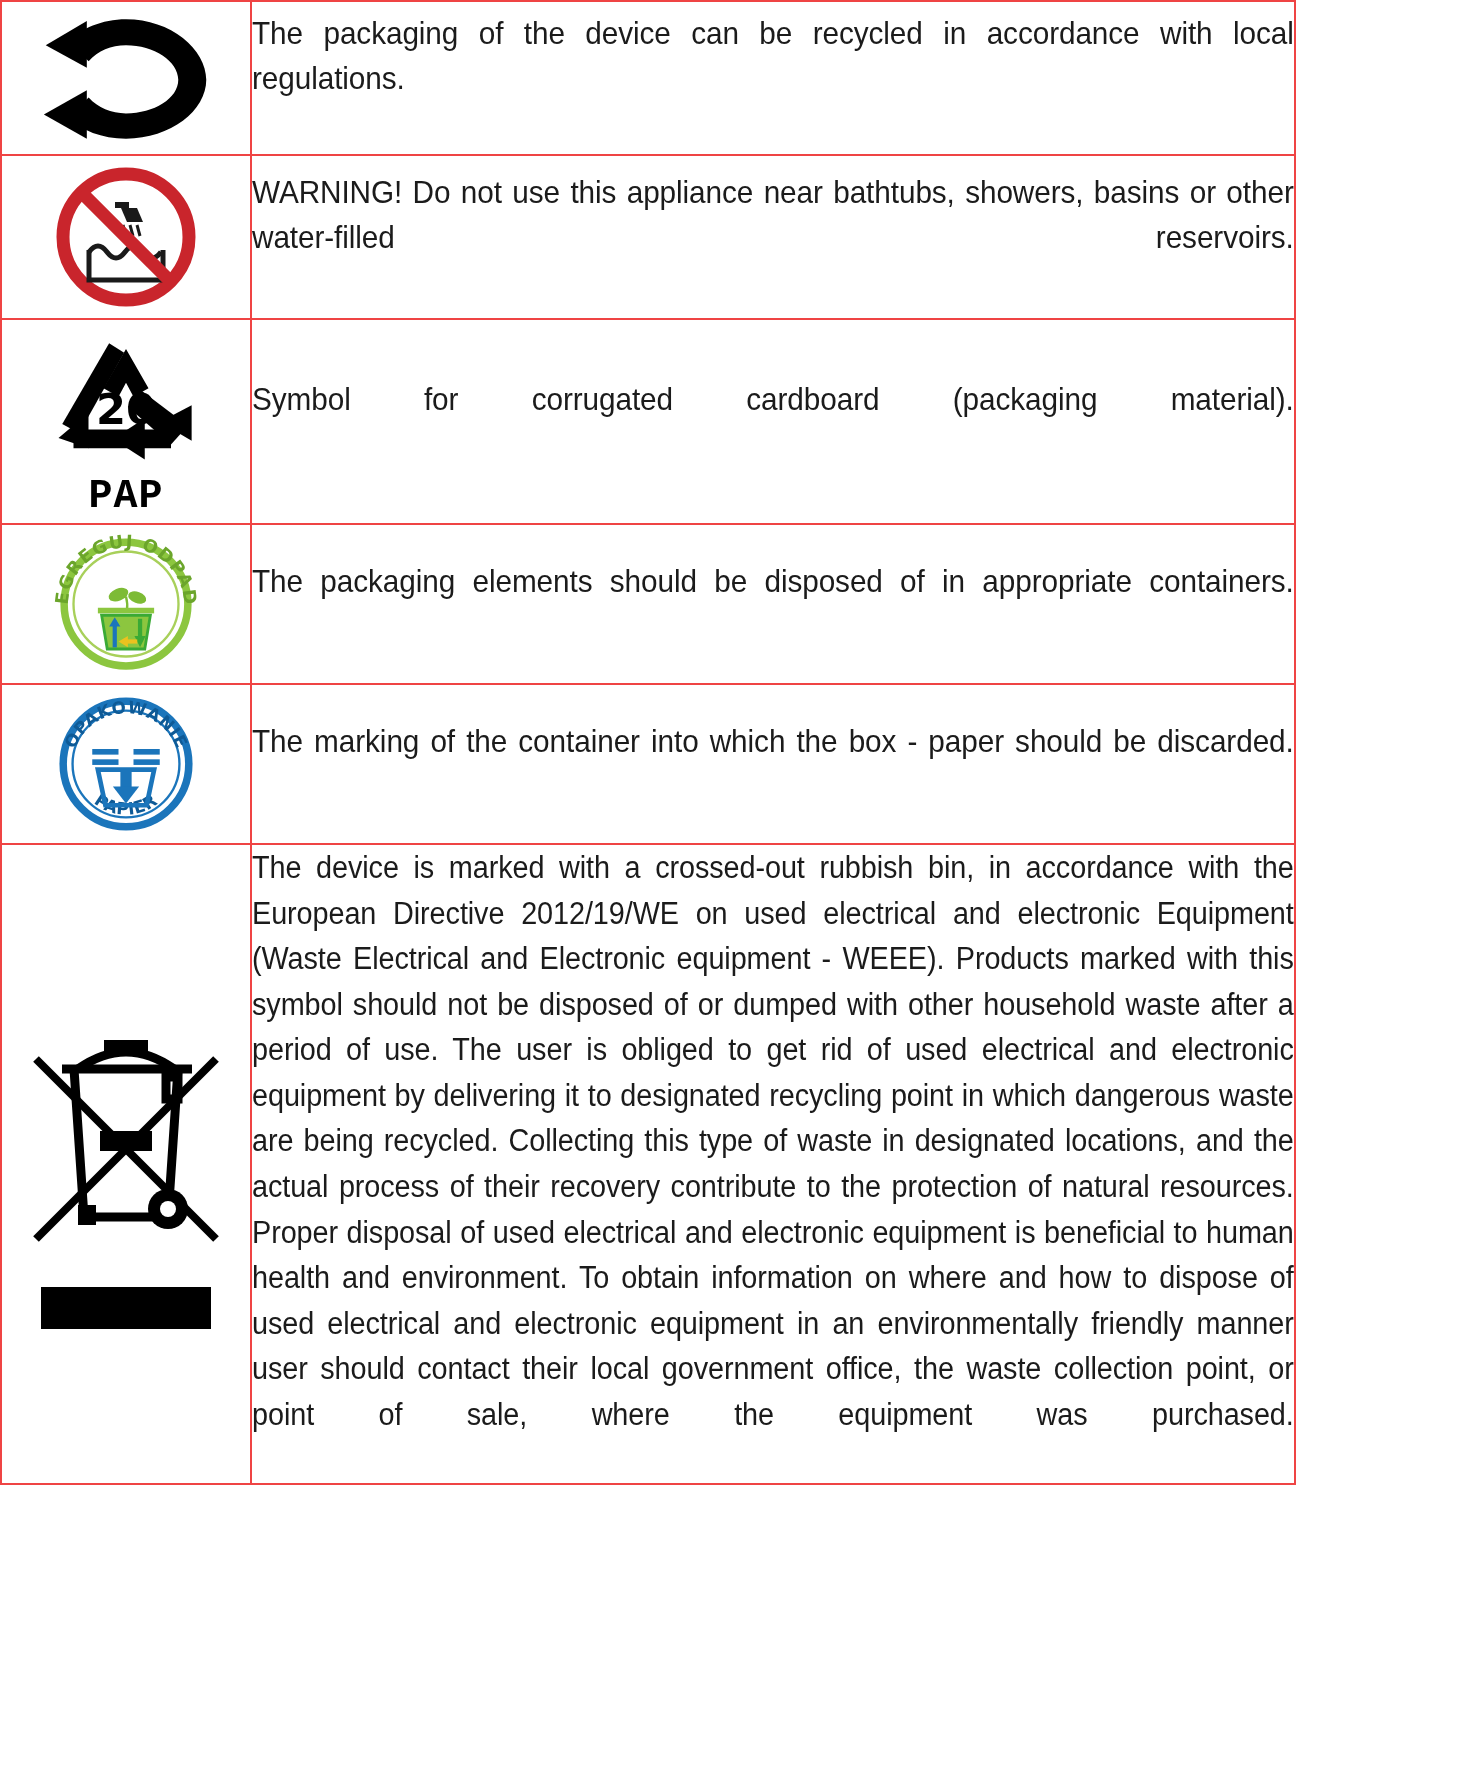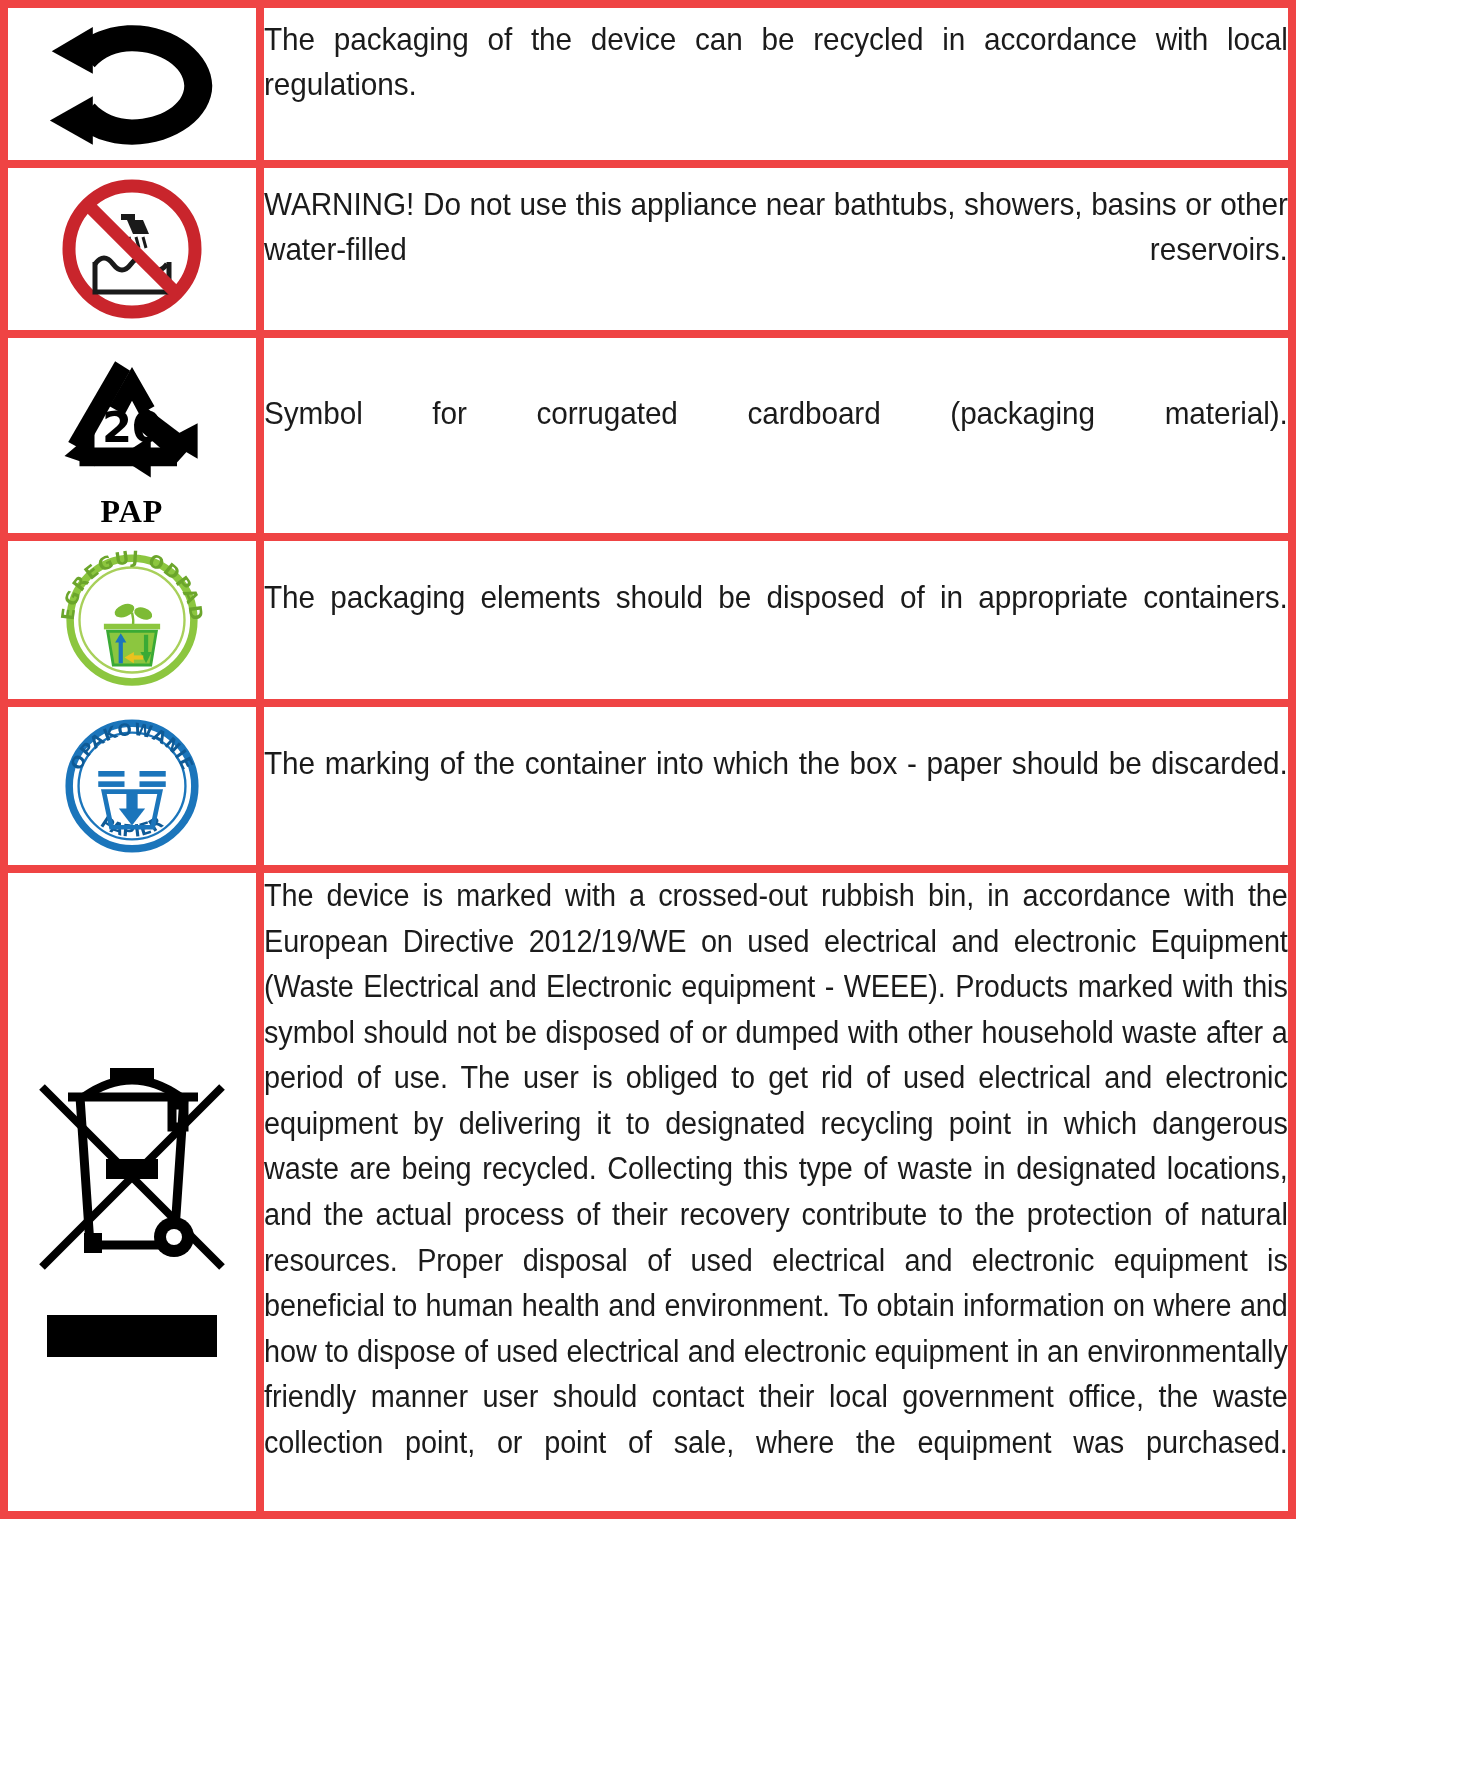--- a/index.html
+++ b/index.html
@@ -22,21 +22,21 @@
     box-sizing: border-box;
   }
 
   table.symbol-table {
     border-collapse: collapse;
     width: 1296px;
     margin: 0;
     table-layout: fixed;
   }
   table.symbol-table td {
-    border: 8px solid #ef4444;
+    border: 2px solid #ef4444;
     padding: 0;
     vertical-align: middle;
   }
 
   td.icon-cell {
     width: 248px;
     text-align: center;
     vertical-align: middle;
   }
   td.text-cell {
@@ -67,23 +67,23 @@
 
   
   .icon-loop { display:block; margin: 6px auto; }
 
   
   .icon-nobath { display:block; margin: 6px auto; }
 
   
   .pap-wrap { display:flex; flex-direction:column; align-items:center; justify-content:center; padding: 23px 0 6px; }
   .pap-label {
-    font-family: Liberation Serif, serif;
+    font-family: Liberation Mono, monospace;
     font-weight: 700;
-    font-size: 32px;
+    font-size: 40px;
     letter-spacing: 1px;
     line-height: 1;
     margin-top: 2px;
     color: #000;
   }
 
   
   .icon-segreguj { display:block; margin: 4px auto; }
 
   

